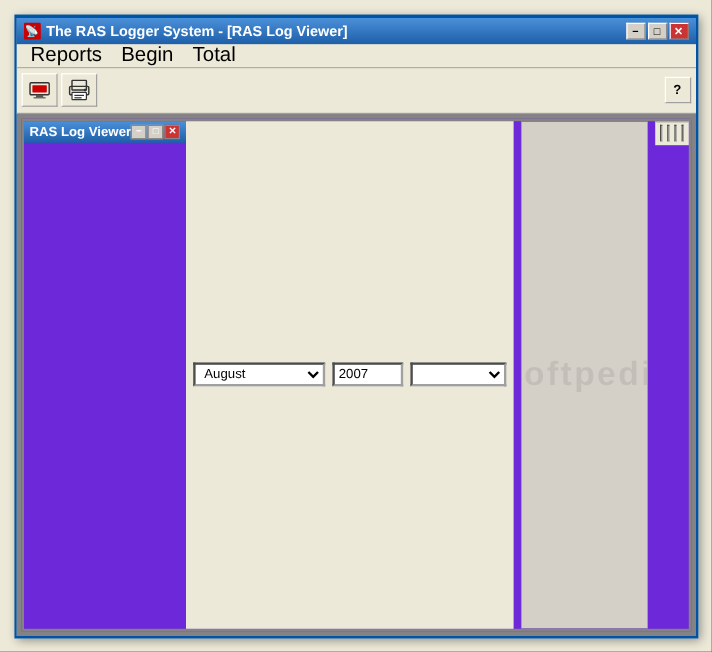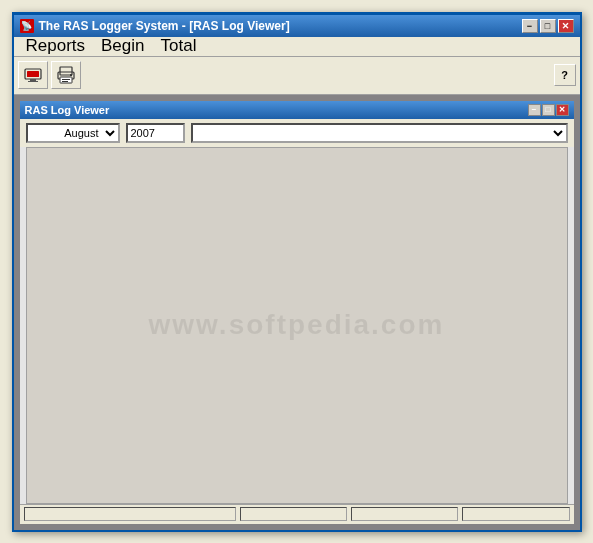--- a/index.html
+++ b/index.html
@@ -147,24 +147,24 @@
     .mdi-area {
       flex: 1;
       background: #848284;
       padding: 4px;
       display: flex;
       flex-direction: column;
     }
 
     .inner-window {
       flex: 1;
-      background: #e5e5e5;
+      background: #6d28d9;
       border: 2px solid #848284;
       display: flex;
-      flex-direction: column;
+      flex-direction: row;
     }
     .inner-title-bar {
       background: linear-gradient(to bottom, #4a90d9 0%, #1d5fa8 100%);
       color: white;
       font-size: 11px;
       font-weight: bold;
       padding: 2px 5px;
       display: flex;
       align-items: center;
       justify-content: space-between;
@@ -201,22 +201,21 @@
       background: #ece9d8;
     }
     .filter-row select, .filter-row input {
       font-size: 11px;
       border: 2px inset #a0a0a0;
       background: white;
       padding: 1px 3px;
       height: 20px;
     }
     .month-select {
-      width: 94px;
-      text-align: right;
+      width: 110px;
     }
     .year-input {
       width: 59px;
     }
     .connection-select {
       flex: 1;
       min-width: 80px;
     }
 
     

